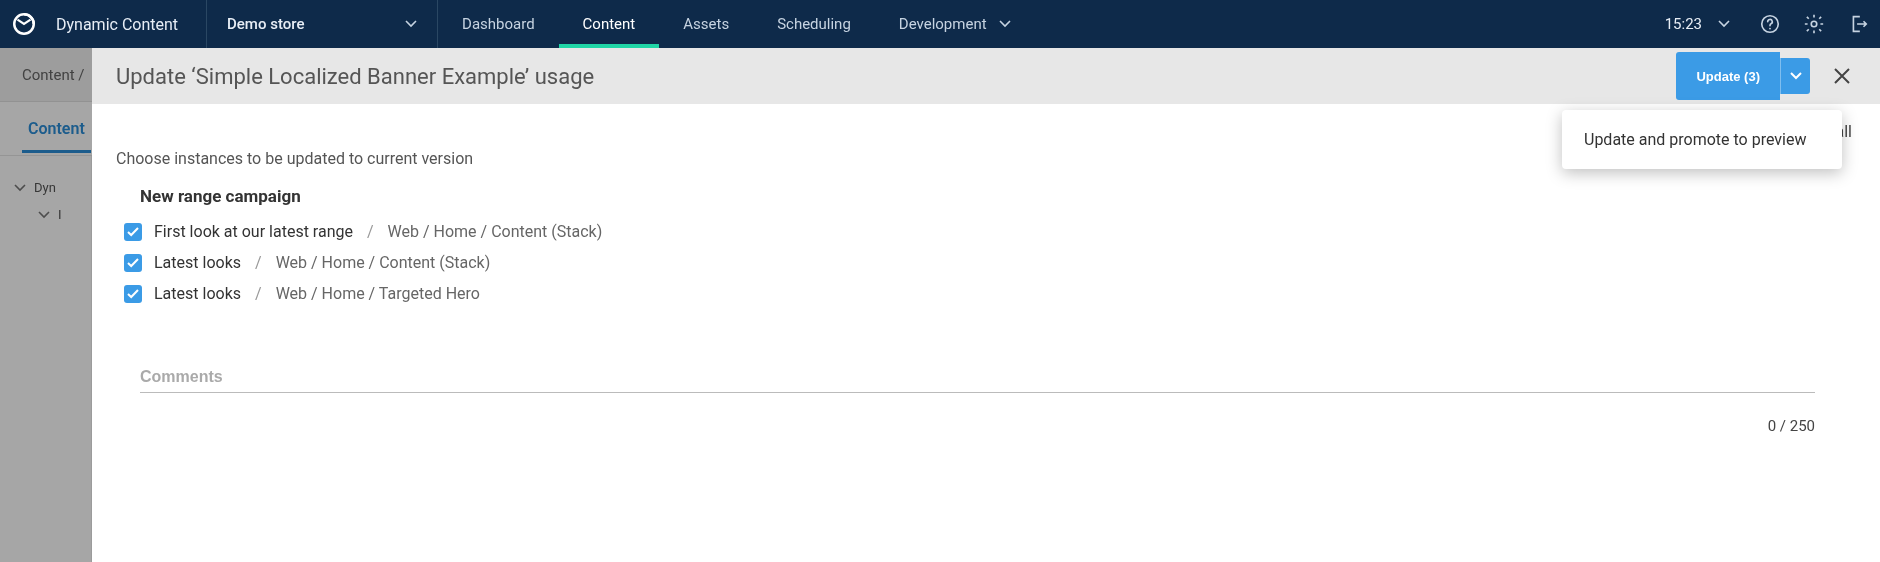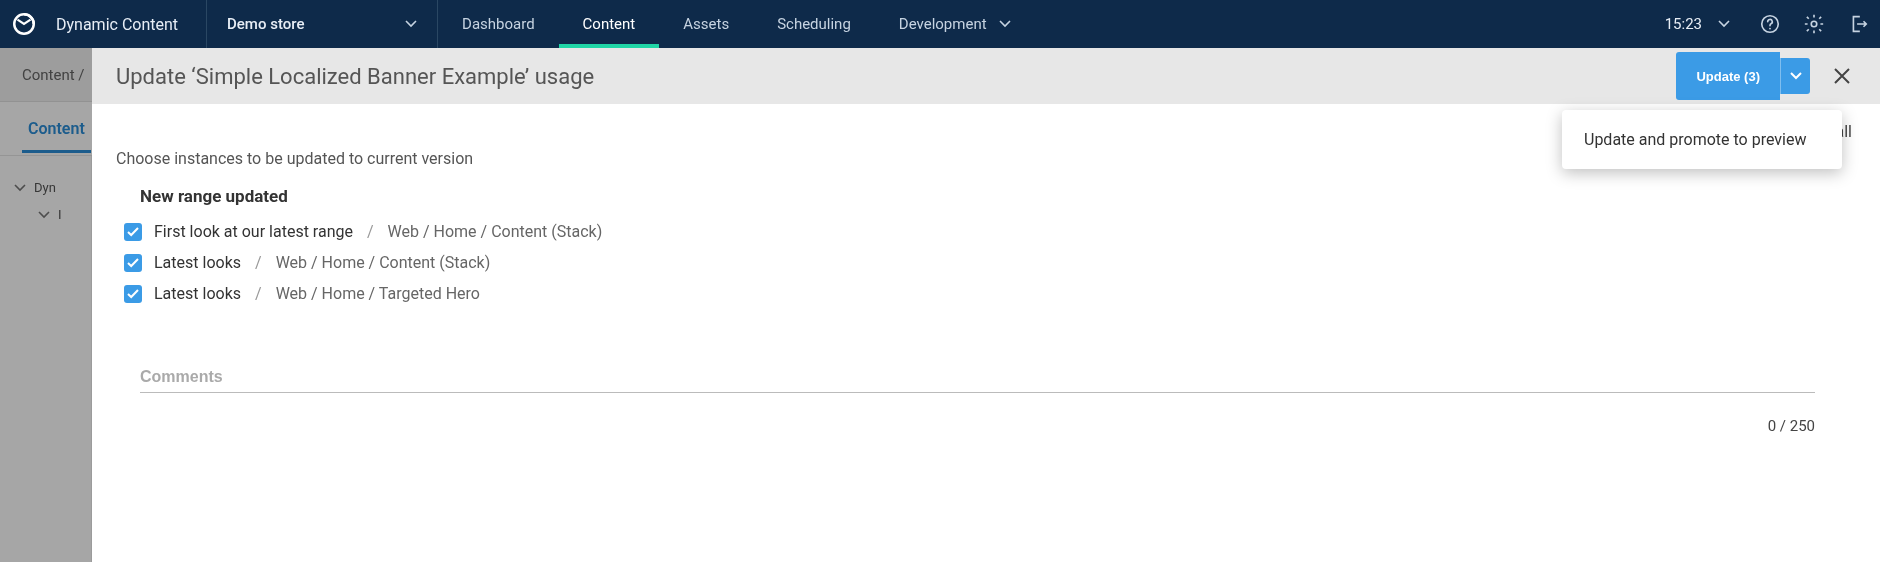--- a/index.html
+++ b/index.html
@@ -173,21 +173,21 @@
         </svg>
     </button>
     <div class="close">
       <svg width="20" height="20" viewBox="0 0 20 20">
           <path d="M3 3 L17 17 M17 3 L3 17" stroke="#444" stroke-width="2"></path>
         </svg>
     </div>
   </div>
   <div class="panel-body">
     <div class="lead">Choose instances to be updated to current version</div>
-    <div class="campaign">New range updated</div>
+    <div class="campaign">New range campaign</div>
 
     <div class="inst-row">
       <div class="chk">
         <svg width="12" height="10" viewBox="0 0 12 10">
             <path d="M1 5 L4.2 8 L11 1" stroke="#fff" stroke-width="2" fill="none"></path>
           </svg>
       </div>
       <span class="name">First look at our latest range</span>
       <span class="slash">/</span>
       <span class="path">Web / Home / Content (Stack)</span>

